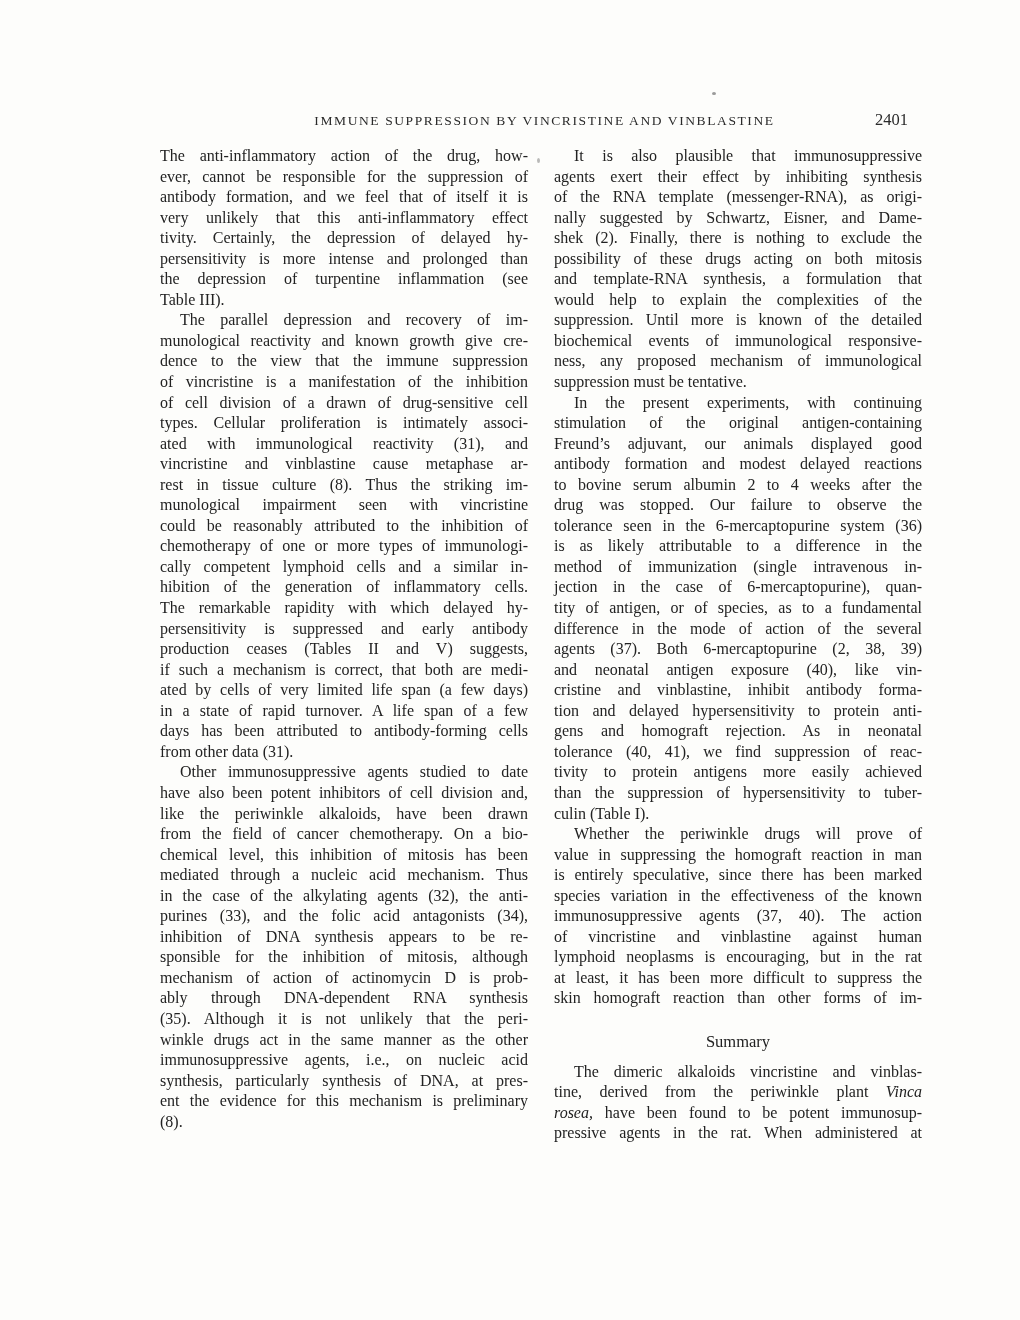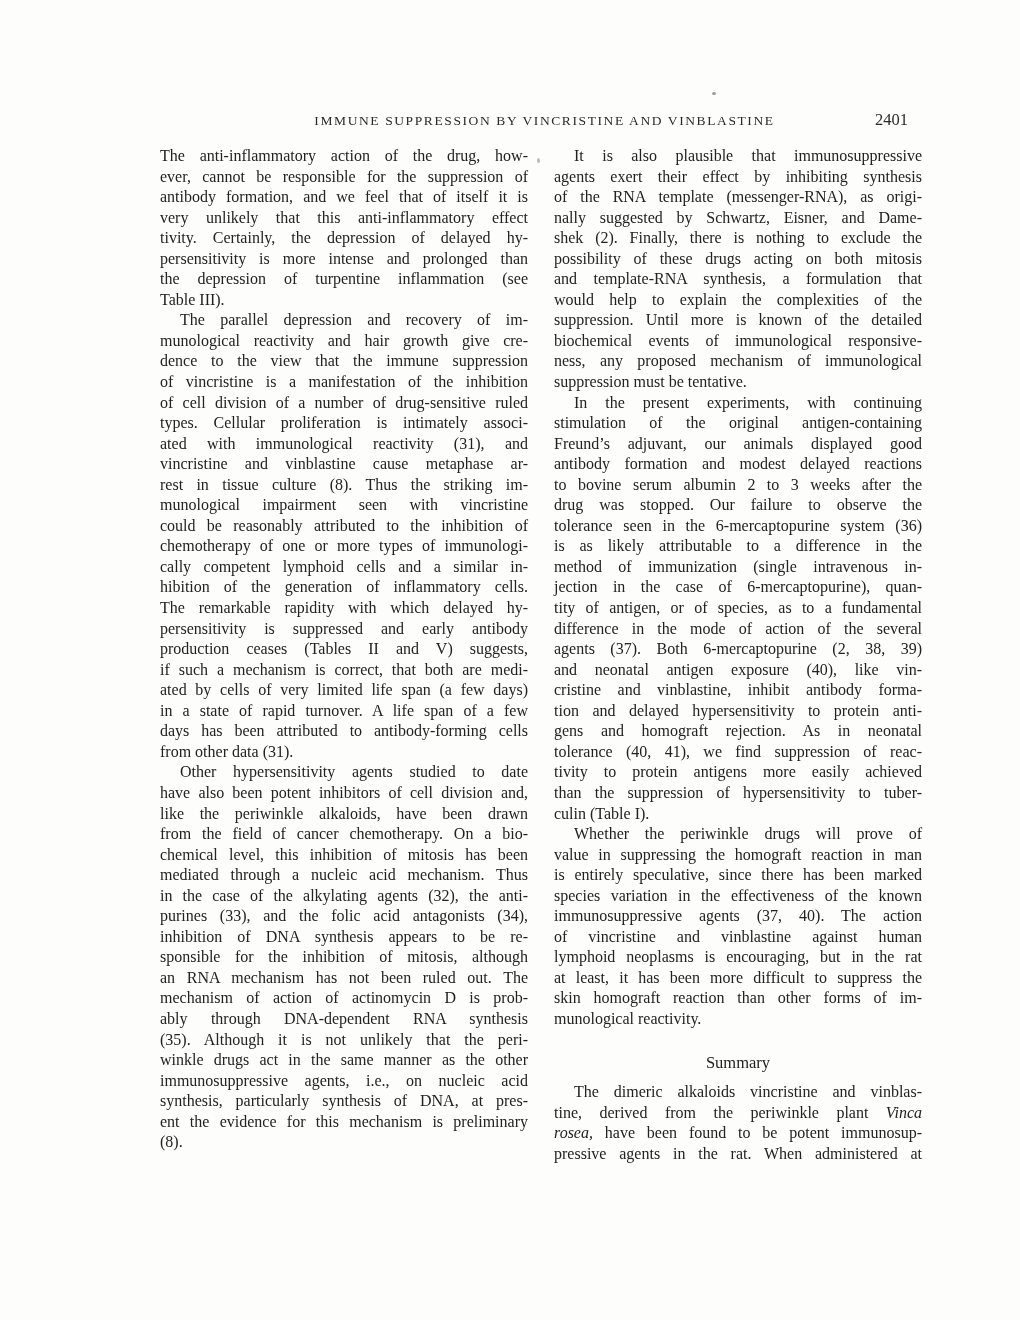--- a/index.html
+++ b/index.html
@@ -99,54 +99,53 @@
           <div class="line">ever, cannot be responsible for the suppression of</div>
           <div class="line">antibody formation, and we feel that of itself it is</div>
           <div class="line">very unlikely that this anti-inflammatory effect</div>
           <div class="line">tivity.  Certainly, the depression of delayed hy-</div>
           <div class="line">persensitivity is more intense and prolonged than</div>
           <div class="line">the depression of turpentine inflammation (see</div>
           <div class="line last">Table III).</div>
         </div>
         <div class="para indent">
           <div class="line">The parallel depression and recovery of im-</div>
-          <div class="line">munological reactivity and hair growth give cre-</div>
+          <div class="line">munological reactivity and known growth give cre-</div>
           <div class="line">dence to the view that the immune suppression</div>
           <div class="line">of vincristine is a manifestation of the inhibition</div>
-          <div class="line">of cell division of a number of drug-sensitive ruled</div>
+          <div class="line">of cell division of a drawn of drug-sensitive cell</div>
           <div class="line">types.  Cellular proliferation is intimately associ-</div>
           <div class="line">ated with immunological reactivity (31), and</div>
           <div class="line">vincristine and vinblastine cause metaphase ar-</div>
           <div class="line">rest in tissue culture (8).  Thus the striking im-</div>
           <div class="line">munological impairment seen with vincristine</div>
           <div class="line">could be reasonably attributed to the inhibition of</div>
           <div class="line">chemotherapy of one or more types of immunologi-</div>
           <div class="line">cally competent lymphoid cells and a similar in-</div>
           <div class="line">hibition of the generation of inflammatory cells.</div>
           <div class="line">The remarkable rapidity with which delayed hy-</div>
           <div class="line">persensitivity is suppressed and early antibody</div>
           <div class="line">production ceases (Tables II and V) suggests,</div>
           <div class="line">if such a mechanism is correct, that both are medi-</div>
           <div class="line">ated by cells of very limited life span (a few days)</div>
           <div class="line">in a state of rapid turnover.  A life span of a few</div>
           <div class="line">days has been attributed to antibody-forming cells</div>
           <div class="line last">from other data (31).</div>
         </div>
         <div class="para indent">
-          <div class="line">Other hypersensitivity agents studied to date</div>
+          <div class="line">Other immunosuppressive agents studied to date</div>
           <div class="line">have also been potent inhibitors of cell division and,</div>
           <div class="line">like the periwinkle alkaloids, have been drawn</div>
           <div class="line">from the field of cancer chemotherapy.  On a bio-</div>
           <div class="line">chemical level, this inhibition of mitosis has been</div>
           <div class="line">mediated through a nucleic acid mechanism.  Thus</div>
           <div class="line">in the case of the alkylating agents (32), the anti-</div>
           <div class="line">purines (33), and the folic acid antagonists (34),</div>
           <div class="line">inhibition of DNA synthesis appears to be re-</div>
           <div class="line">sponsible for the inhibition of mitosis, although</div>
-          <div class="line">an RNA mechanism has not been ruled out.  The</div>
           <div class="line">mechanism of action of actinomycin D is prob-</div>
           <div class="line">ably through DNA-dependent RNA synthesis</div>
           <div class="line">(35).  Although it is not unlikely that the peri-</div>
           <div class="line">winkle drugs act in the same manner as the other</div>
           <div class="line">immunosuppressive agents, i.e., on nucleic acid</div>
           <div class="line">synthesis, particularly synthesis of DNA, at pres-</div>
           <div class="line">ent the evidence for this mechanism is preliminary</div>
           <div class="line last">(8).</div>
         </div>
       </div>
@@ -163,21 +162,21 @@
           <div class="line">suppression.  Until more is known of the detailed</div>
           <div class="line">biochemical events of immunological responsive-</div>
           <div class="line">ness, any proposed mechanism of immunological</div>
           <div class="line last">suppression must be tentative.</div>
         </div>
         <div class="para indent">
           <div class="line">In the present experiments, with continuing</div>
           <div class="line">stimulation of the original antigen-containing</div>
           <div class="line">Freund’s adjuvant, our animals displayed good</div>
           <div class="line">antibody formation and modest delayed reactions</div>
-          <div class="line">to bovine serum albumin 2 to 3 weeks after the</div>
+          <div class="line">to bovine serum albumin 2 to 4 weeks after the</div>
           <div class="line">drug was stopped.  Our failure to observe the</div>
           <div class="line">tolerance seen in the 6-mercaptopurine system (36)</div>
           <div class="line">is as likely attributable to a difference in the</div>
           <div class="line">method of immunization (single intravenous in-</div>
           <div class="line">jection in the case of 6-mercaptopurine), quan-</div>
           <div class="line">tity of antigen, or of species, as to a fundamental</div>
           <div class="line">difference in the mode of action of the several</div>
           <div class="line">agents (37).  Both 6-mercaptopurine (2, 38, 39)</div>
           <div class="line">and neonatal antigen exposure (40), like vin-</div>
           <div class="line">cristine and vinblastine, inhibit antibody forma-</div>
@@ -191,21 +190,20 @@
         <div class="para indent">
           <div class="line">Whether the periwinkle drugs will prove of</div>
           <div class="line">value in suppressing the homograft reaction in man</div>
           <div class="line">is entirely speculative, since there has been marked</div>
           <div class="line">species variation in the effectiveness of the known</div>
           <div class="line">immunosuppressive agents (37, 40).  The action</div>
           <div class="line">of vincristine and vinblastine against human</div>
           <div class="line">lymphoid neoplasms is encouraging, but in the rat</div>
           <div class="line">at least, it has been more difficult to suppress the</div>
           <div class="line">skin homograft reaction than other forms of im-</div>
-          <div class="line last">munological reactivity.</div>
         </div>
         <div class="section-heading">Summary</div>
         <div class="para indent">
           <div class="line">The dimeric alkaloids vincristine and vinblas-</div>
           <div class="line"><span>tine, derived from the periwinkle plant </span><span class="it">Vinca</span></div>
           <div class="line"><span class="it">rosea,</span><span> have been found to be potent immunosup-</span></div>
           <div class="line">pressive agents in the rat.  When administered at</div>
         </div>
       </div>
   </div>

